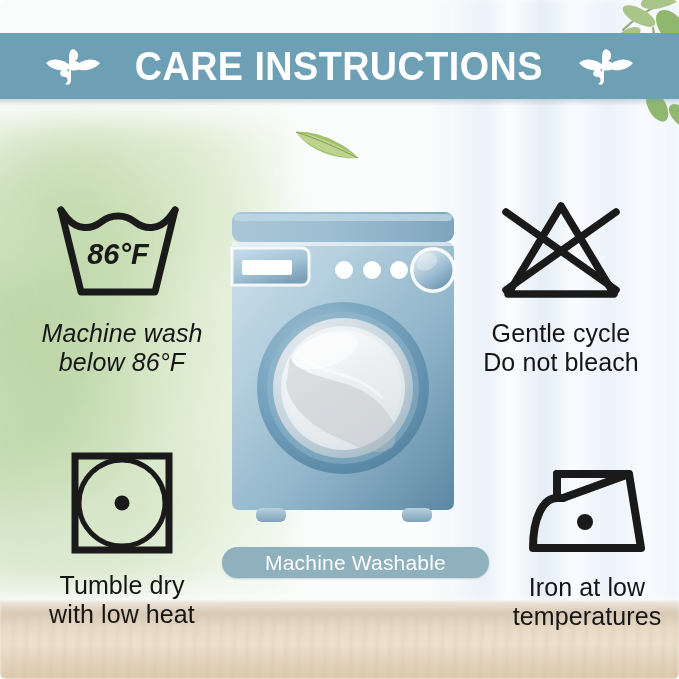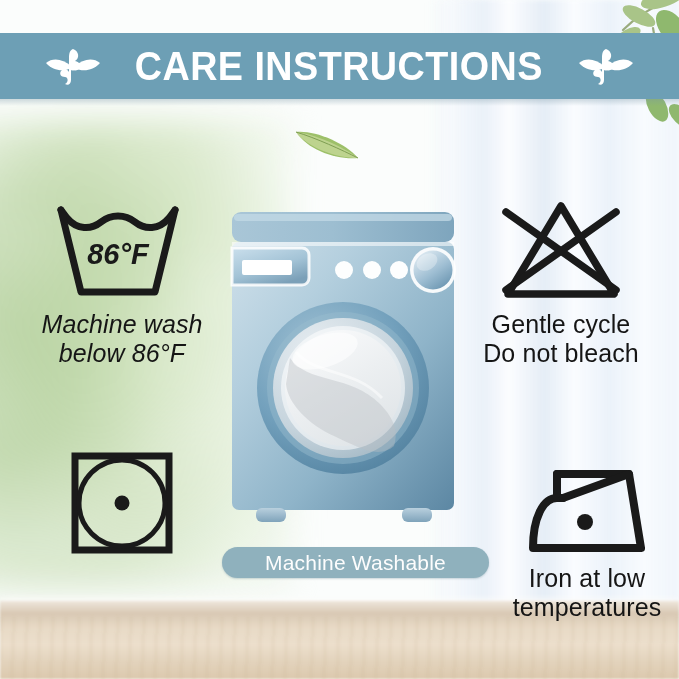--- a/index.html
+++ b/index.html
@@ -1,21 +1,21 @@
 <!DOCTYPE html>
 <html><head>
 <meta charset="utf-8">
 <style>
   html,body{margin:0;padding:0;}
   body{
     width:679px;height:679px;overflow:hidden;
     font-family:"Liberation Sans","DejaVu Sans",sans-serif;
     background:#ffffff;
   }
-  #stage{position:relative;width:679px;height:679px;overflow:hidden;background:#fdfefe;}
+  #stage{position:relative;width:679px;height:679px;overflow:hidden;background:#fdfefe;border-radius:6px;}
 
   
   .bg-base{position:absolute;inset:0;background:#fbfdfc;}
   .bg-green-blur{
     position:absolute;left:-40px;top:120px;width:330px;height:470px;
     background:
       radial-gradient(circle at 22% 28%, rgba(176,205,150,.55) 0 14%, rgba(176,205,150,0) 38%),
       radial-gradient(circle at 52% 12%, rgba(196,219,172,.5) 0 12%, rgba(196,219,172,0) 34%),
       radial-gradient(circle at 12% 58%, rgba(166,199,139,.48) 0 15%, rgba(166,199,139,0) 40%),
       radial-gradient(circle at 42% 48%, rgba(206,226,186,.55) 0 16%, rgba(206,226,186,0) 42%),
@@ -84,21 +84,21 @@
     transform:scaleX(.92);
   }
   .fleur{width:56px;height:44px;flex:0 0 auto;}
   .fleur.left{margin-right:16px;}
   .fleur.right{margin-left:18px;}
 
   
   .care-item{position:absolute;display:flex;flex-direction:column;align-items:center;}
   .care-icon{display:block;}
   .care-label{
-    text-align:center;color:#151515;
+    margin-top:9px;text-align:center;color:#151515;
     font-size:25px;line-height:1.16;white-space:pre-line;letter-spacing:.1px;
   }
   #item-wash{left:22px;top:196px;width:200px;font-style:italic;}
   #item-bleach{left:468px;top:196px;width:186px;}
   #item-dry{left:22px;top:448px;width:200px;}
   #item-iron{left:496px;top:460px;width:182px;}
 
   
   .machine{position:absolute;left:230px;top:208px;width:226px;height:330px;}
 
@@ -208,20 +208,22 @@
   </div>
 
   <div class="care-item" id="item-dry">
     <span class="care-icon">
       <svg viewBox="0 0 110 110" width="110" height="110">
         <rect x="8" y="8" width="94" height="94" stroke="#1a1a1a" stroke-width="7" fill="none"></rect>
         <circle cx="55" cy="55" r="43" stroke="#1a1a1a" stroke-width="5" fill="none"></circle>
         <circle cx="55" cy="55" r="7.5" fill="#1a1a1a"></circle>
       </svg>
     </span>
+    <span class="care-label">Tumble dry
+with low heat</span>
   </div>
 
   <div class="care-item" id="item-iron">
     <span class="care-icon">
       <svg viewBox="0 0 140 100" width="140" height="100">
         <path d="M40 14 L112 14 L124 88 L16 88 C16 58 26 38 40 38 L46 38" stroke="#1a1a1a" stroke-width="8" fill="none" stroke-linejoin="round" stroke-linecap="round"></path>
         <path d="M40 14 L40 38" stroke="#1a1a1a" stroke-width="8" stroke-linecap="round"></path>
         <path d="M112 14 L46 38" stroke="#1a1a1a" stroke-width="8" stroke-linecap="round"></path>
         <circle cx="68" cy="62" r="8" fill="#1a1a1a"></circle>
       </svg>

